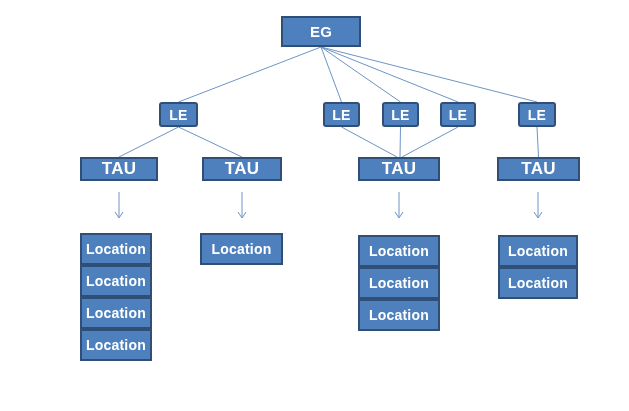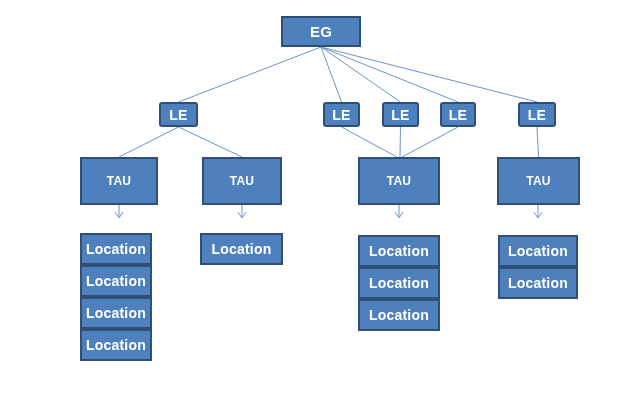--- a/index.html
+++ b/index.html
@@ -41,21 +41,21 @@
     letter-spacing:0.2px;
     user-select:none;
   }
   .node.root{left:281px;top:16px;width:80px;height:31px;font-size:15px;}
   .node.le{border-radius:3px;height:25px;top:102px;}
   .le1{left:159px;width:39px;}
   .le2{left:323px;width:37px;}
   .le3{left:382px;width:37px;}
   .le4{left:440px;width:36px;}
   .le5{left:518px;width:38px;}
-  .node.tau{top:157px;height:48px;font-size:12px;}
+  .node.tau{top:157px;height:24px;font-size:17px;}
   .tau1{left:80px;width:78px;}
   .tau2{left:202px;width:80px;}
   .tau3{left:358px;width:82px;}
   .tau4{left:497px;width:83px;}
   .node.loc{height:32px;font-size:14px;}
   .c1{left:80px;width:72px;}
   .c2{left:200px;width:83px;}
   .c3{left:358px;width:82px;}
   .c4{left:498px;width:80px;}
   .r1a{top:233px;} .r2a{top:265px;} .r3a{top:297px;} .r4a{top:329px;}

